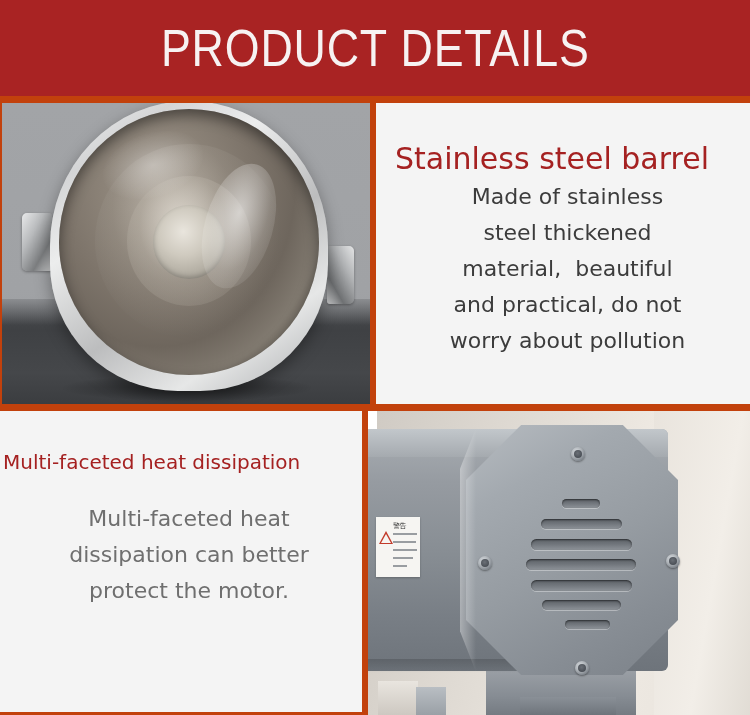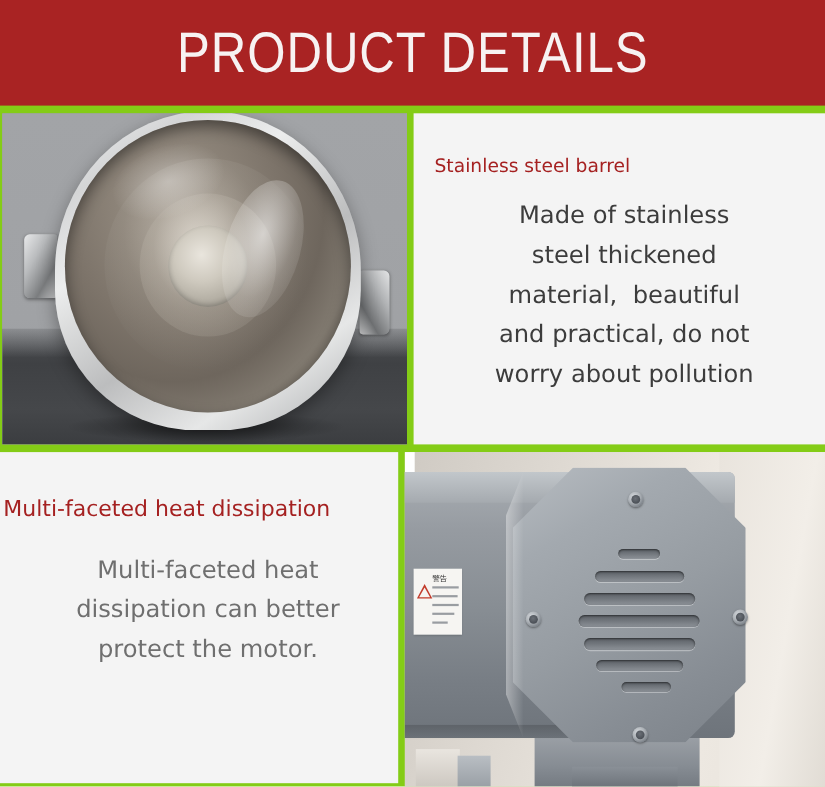--- a/index.html
+++ b/index.html
@@ -11,21 +11,21 @@
     width: 750px;
     height: 715px;
     overflow: hidden;
     font-family: "DejaVu Sans", sans-serif;
     -webkit-font-smoothing: antialiased;
   }
   .page {
     position: relative;
     width: 750px;
     height: 715px;
-    background: #84cc16;
+    background: #c2410c;
   }
 
   
   .banner {
     position: absolute;
     left: 0;
     top: 0;
     width: 750px;
     height: 96px;
     background: #a92323;
@@ -81,21 +81,21 @@
     top: 411px;
     width: 382px;
     height: 380px;
     overflow: hidden;
     background: #ded9d2;
   }
 
   
   .feat-heading {
     font-family: "DejaVu Sans", sans-serif;
-    font-size: 17px;
+    font-size: 30px;
     font-weight: 400;
     color: #a52121;
     line-height: 1.1;
     white-space: nowrap;
   }
   .feat-body {
     font-family: "DejaVu Sans", sans-serif;
     font-size: 22px;
     font-weight: 400;
     line-height: 36px;

